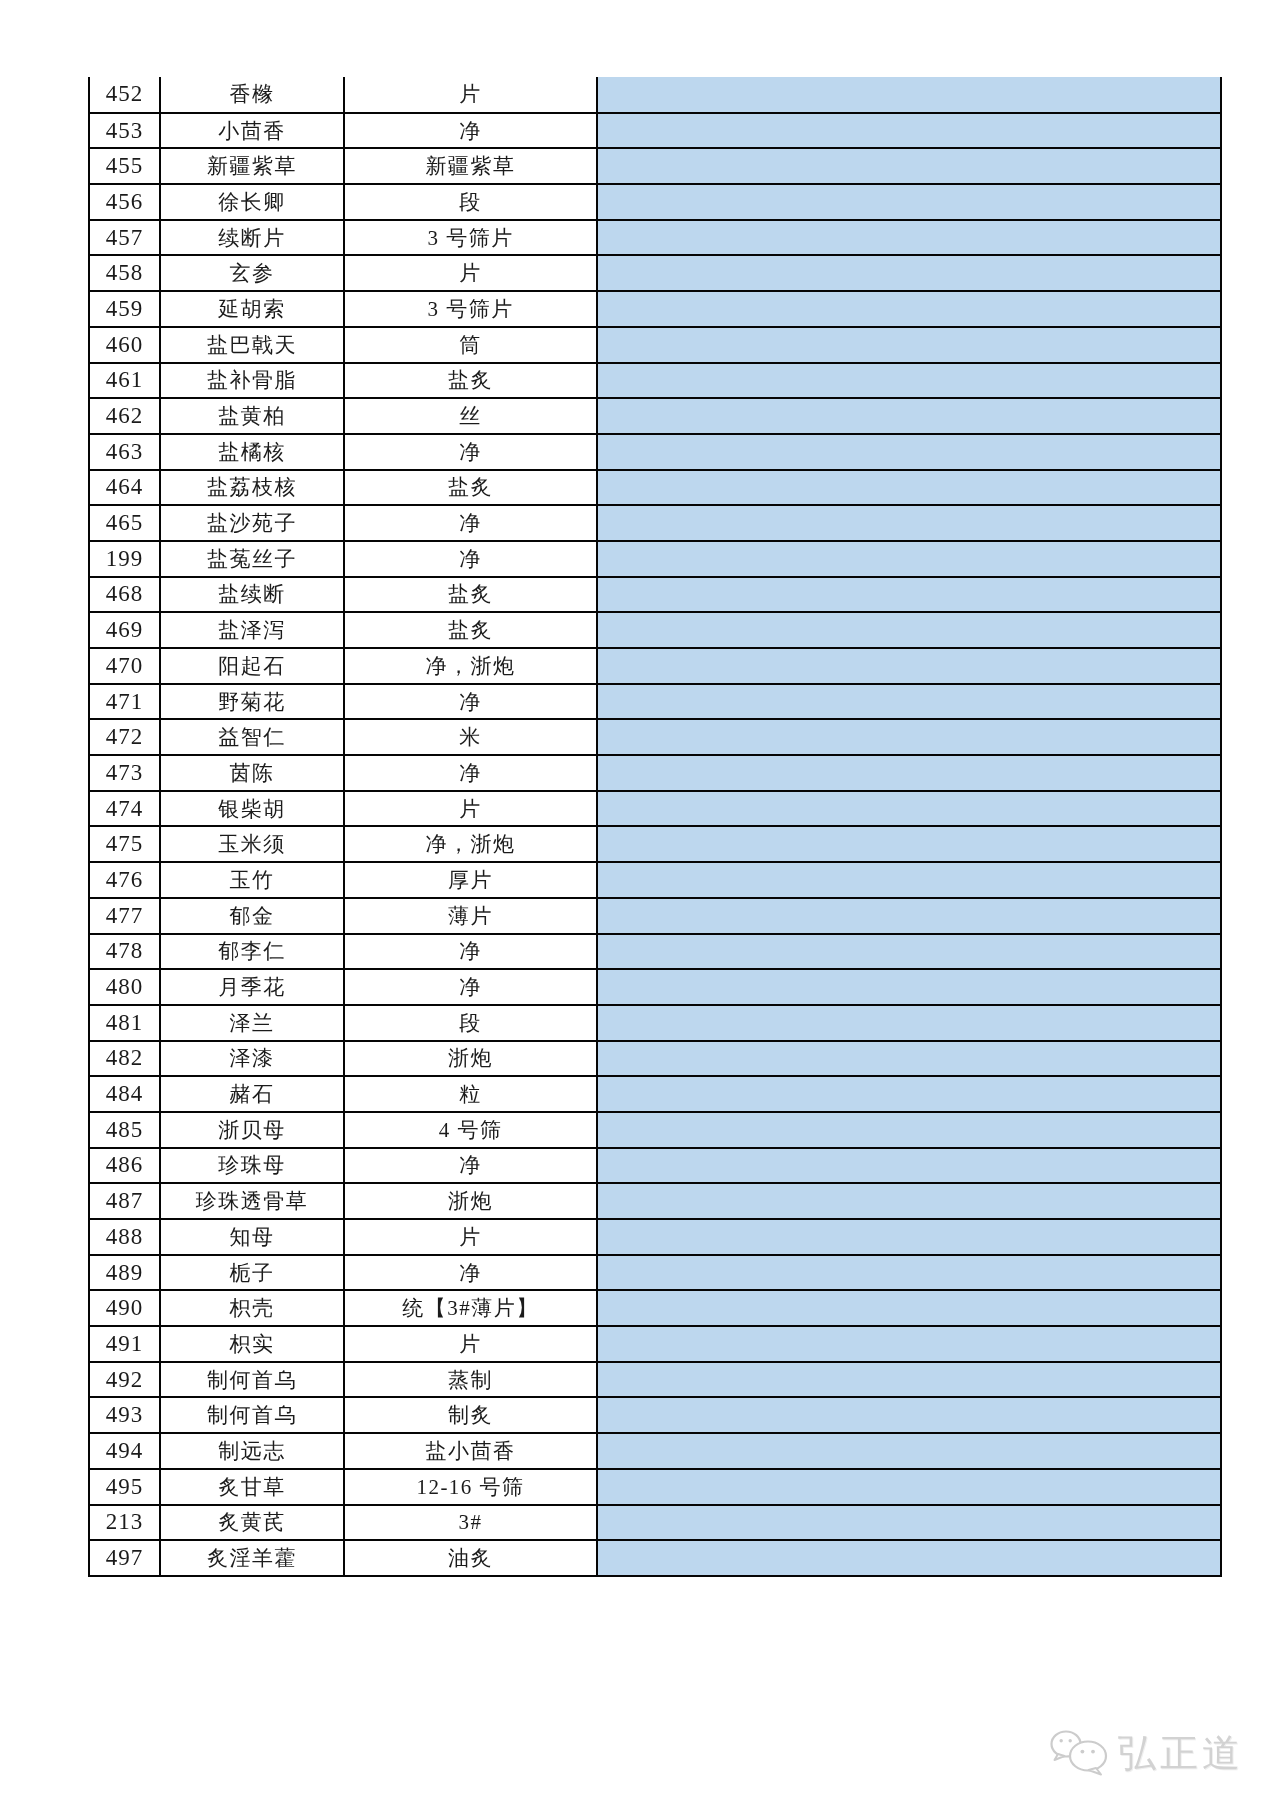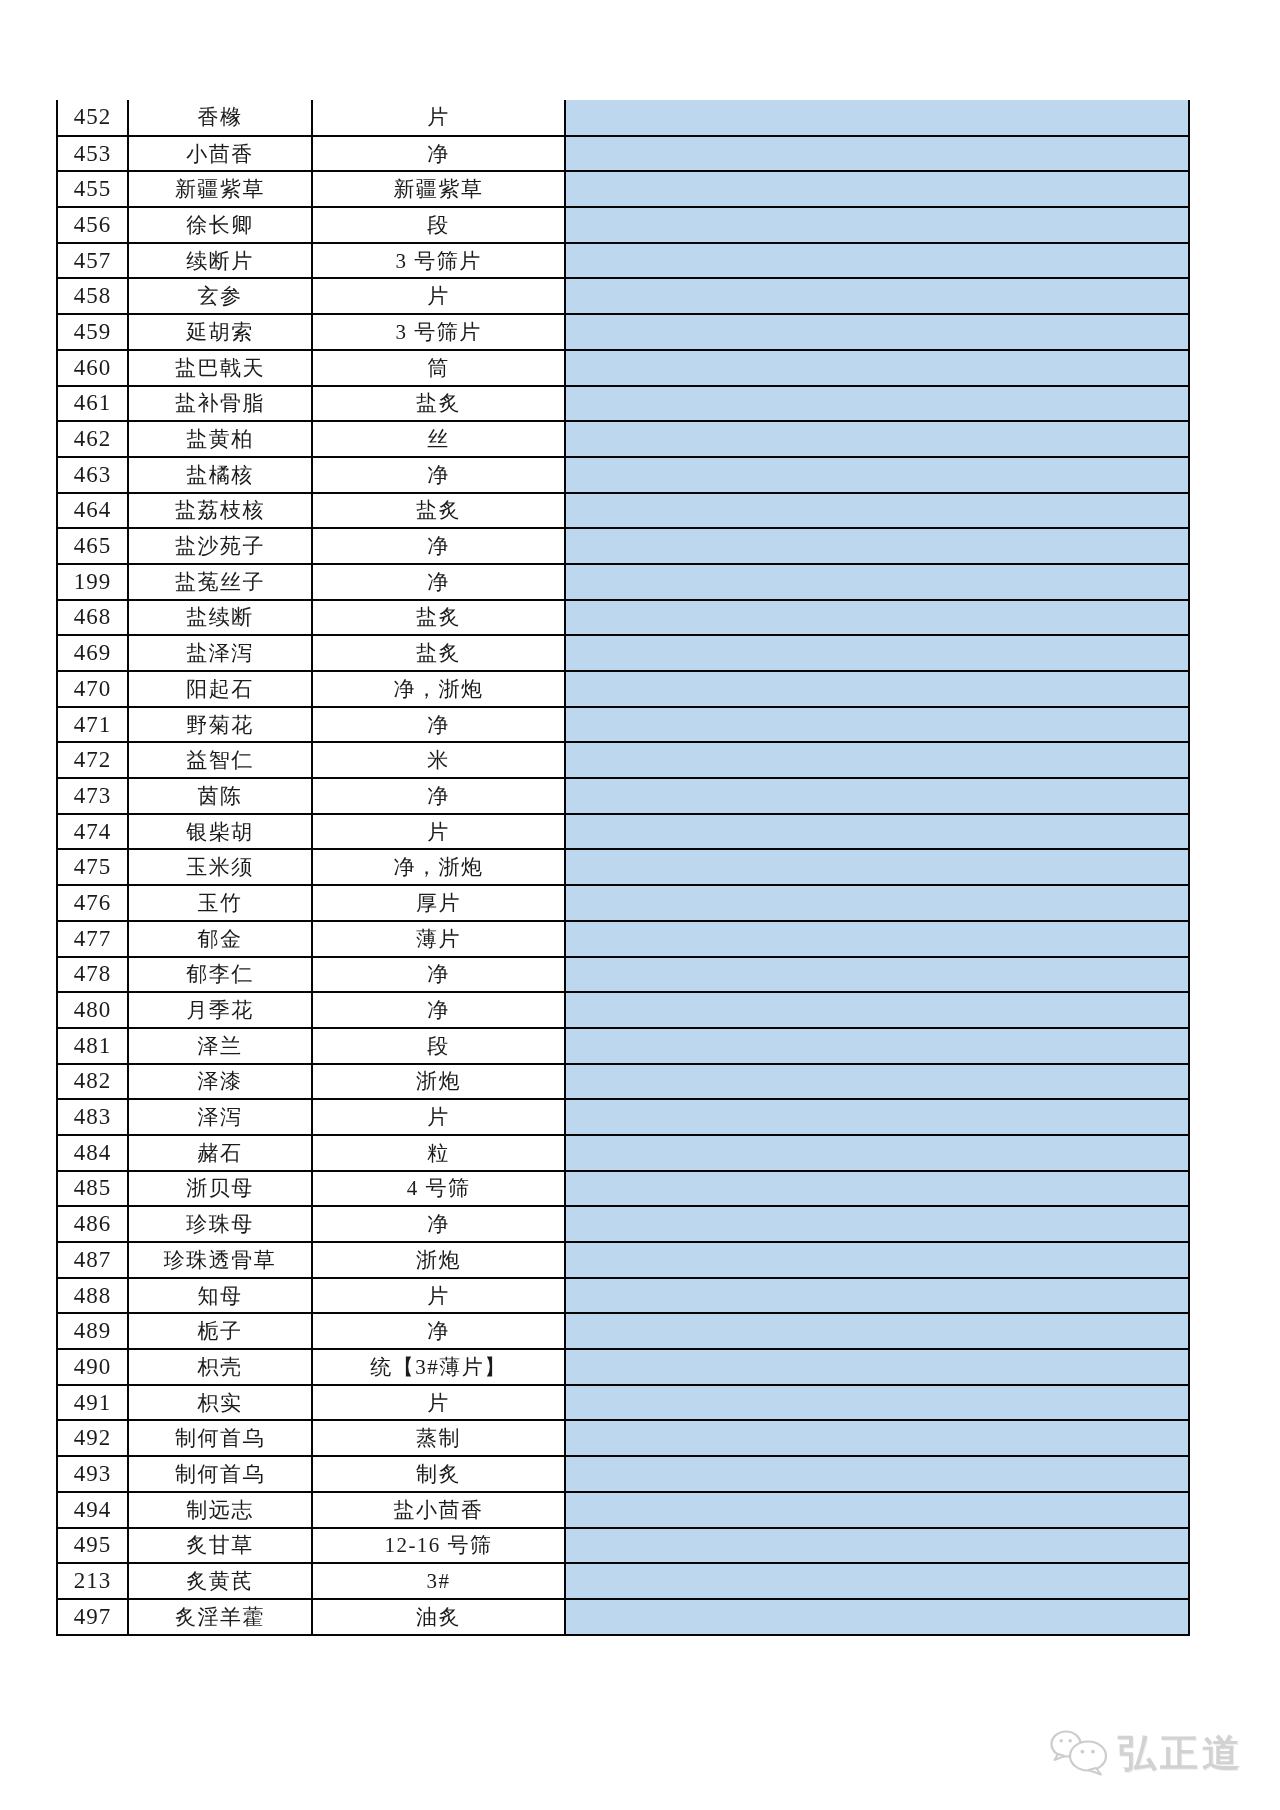--- a/index.html
+++ b/index.html
@@ -11,23 +11,22 @@
     overflow: hidden;
     font-family: "Liberation Serif", "DejaVu Serif", serif;
   }
   .page {
     position: absolute;
     inset: 0;
     background: #ffffff;
   }
   .table-wrap {
     position: absolute;
-    left: 56px;
+    left: 88px;
     top: 77px;
-    margin-top: 23px;
   }
   table.herb-table {
     border-collapse: collapse;
     table-layout: fixed;
     width: 1132px;
   }
   table.herb-table td {
     border: 2.5px solid #050505;
     height: 35.7px;
     vertical-align: middle;
@@ -53,21 +52,21 @@
     top: 1729px;
     right: 36px;
     height: 48px;
     display: flex;
     align-items: center;
     gap: 7px;
   }
   .brand-icon { display: block; }
   .brand-text {
     font-size: 38px;
-    font-weight: bold;
+    font-weight: normal;
     color: #d2d2d2;
     letter-spacing: 4px;
     font-family: "Liberation Sans", "DejaVu Sans", sans-serif;
     text-shadow: 1px 1px 0 #efefef;
   }
 </style>
 </head>
 <body>
 
 <div class="page">
@@ -240,26 +239,20 @@
           <tr>
             <td class="num">481</td>
             <td class="name">泽兰</td>
             <td class="spec">段</td>
             <td class="blank"></td>
           </tr>
           <tr>
             <td class="num">482</td>
             <td class="name">泽漆</td>
             <td class="spec">浙炮</td>
-            <td class="blank"></td>
-          </tr>
-          <tr>
-            <td class="num">483</td>
-            <td class="name">泽泻</td>
-            <td class="spec">片</td>
             <td class="blank"></td>
           </tr>
           <tr>
             <td class="num">484</td>
             <td class="name">赭石</td>
             <td class="spec">粒</td>
             <td class="blank"></td>
           </tr>
           <tr>
             <td class="num">485</td>

